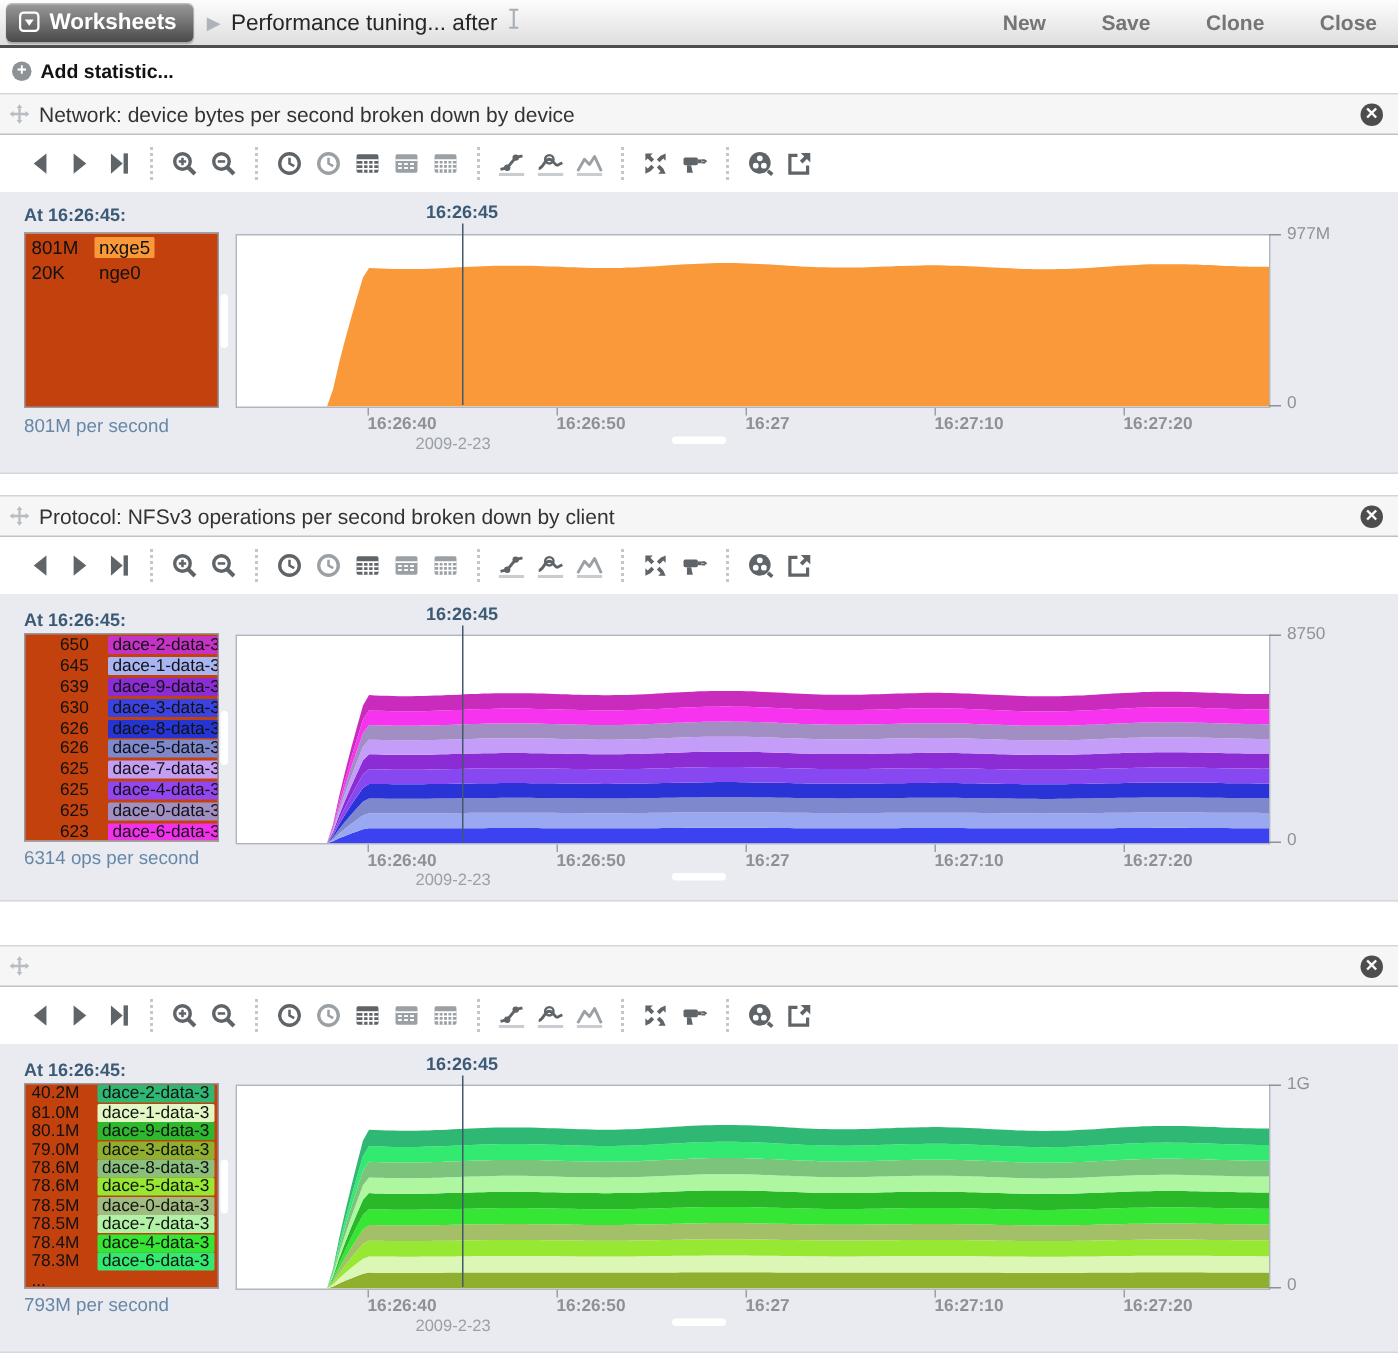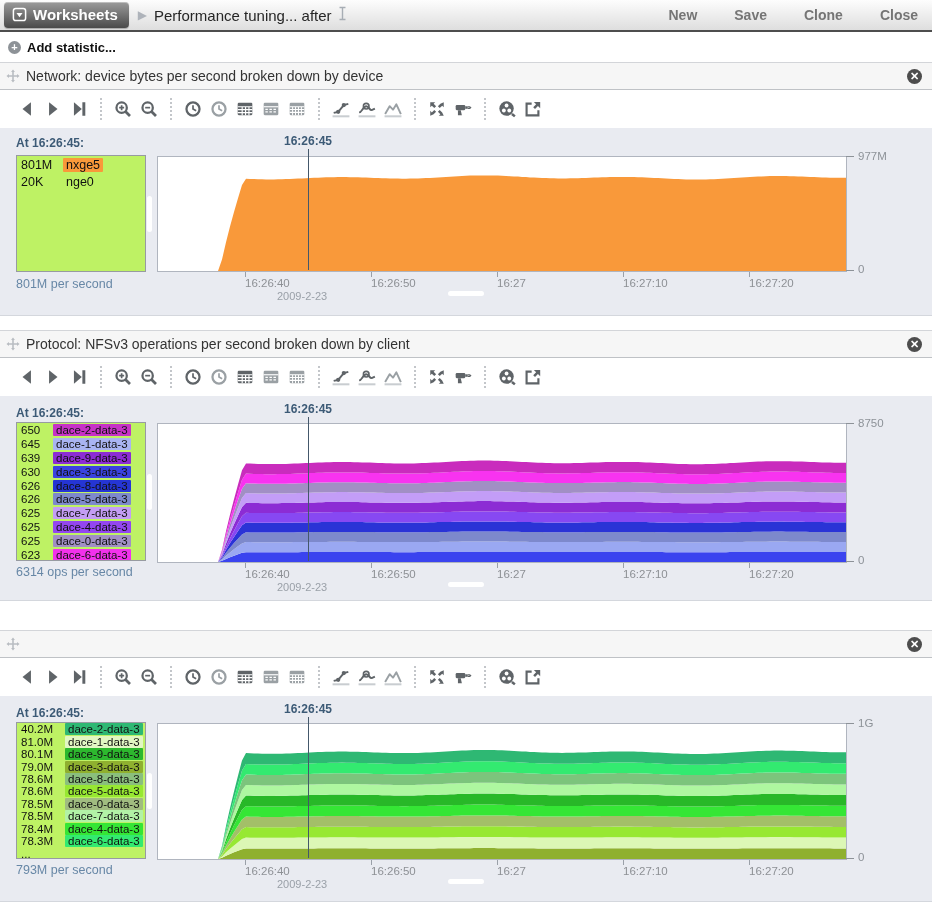--- a/index.html
+++ b/index.html
@@ -38,40 +38,40 @@
   .pclose { margin-left:auto; margin-right:10px; width:15px; height:15px; border-radius:50%;
             background:#4d4d4d; color:#fff; font-size:11px; font-weight:bold;
             line-height:15px; text-align:center; cursor:pointer; }
   .ptools { height:38px; background:#fff; display:flex; align-items:center; padding-left:14px; }
   .ptools .ic { display:inline-flex; margin:0 4px; color:#5f6468; cursor:pointer; }
   .ptools .ic.light { color:#9aa0a4; }
   .ptools .sep { width:0; height:22px; border-left:2px dotted #c3c6ca; margin:0 8px; }
 
   .pbody { position:relative; background:#e9ebf1; border-bottom:1px solid #d4d7dd; overflow:hidden; }
   .atlabel { position:absolute; left:16px; font-size:12px; font-weight:bold; color:#3c5a76; }
-  .legendbox { position:absolute; left:16px; width:130px; background:#bef264;
+  .legendbox { position:absolute; left:16px; width:130px; background:#c2410c;
                border:1px solid #979ba1; overflow:hidden; }
   .lrow { display:flex; align-items:center; padding-left:4px; color:#111; }
   .lrow .lval { flex:none; }
   .lrow .lname { padding:0 3px; border-radius:1px; white-space:nowrap; }
   .summary { position:absolute; left:16px; font-size:12.5px; color:#6787a6; }
   .vsplit { position:absolute; left:147px; width:5px; border-radius:3px; background:#fff;
             height:36px; cursor:col-resize; }
   .hsplit { position:absolute; left:448px; width:36px; height:5px; border-radius:3px;
             background:#fff; cursor:row-resize; }
   .mlabel { position:absolute; left:308px; transform:translateX(-50%); top:6px;
             font-size:12px; font-weight:bold; color:#3c5a76; }
   .mline { position:absolute; left:308px; top:21px; width:1px; background:#44586b; z-index:3; }
   .plot { position:absolute; left:157px; width:690px; background:#fff;
           border:1px solid #b0b5bf; }
   .plot svg { display:block; }
   .ydash { position:absolute; left:846px; width:8px; height:1px; background:#8d9298; }
   .ylab { position:absolute; left:858px; font-size:11.5px; color:#8d9298; }
   .xtick { position:absolute; width:1px; height:5px; background:#9aa0a8; }
-  .xlab { position:absolute; font-size:11.5px; font-weight:normal; color:#8d9095; }
+  .xlab { position:absolute; font-size:11.5px; font-weight:bold; color:#8d9095; }
   .xdate { position:absolute; font-size:11px; color:#9aa0a8;margin-left:32px; }
 </style>
 </head>
 <body>
 
 <div class="topbar">
   <div class="ws-btn">
     <span style="display:inline-flex">
       <svg width="15" height="15" viewBox="0 0 16 16">
           <rect x="1.5" y="1.5" width="13" height="13" rx="2.5" fill="none" stroke="#fff" stroke-width="1.6"></rect>
@@ -397,21 +397,21 @@
       </span>
       <span class="ic">
         <svg width="18" height="18" viewBox="0 0 16 16" fill="currentColor">
           <path d="M12.8 9.2 V13.7 H2.3 V3.2 H6.8" fill="none" stroke="currentColor" stroke-width="1.9"></path>
           <path d="M8.8 1.8 H14.4 V7.4 L12.4 5.4 L9.8 8 L8.2 6.4 L10.8 3.8 Z"></path>
         </svg>
       </span>
     </div>
   <div class="pbody" style="height: 205px;">
     <div class="atlabel" style="top: 10px;">At 16:26:45:</div>
-    <div class="legendbox" style="top: 26px; height: 139px;">
+    <div class="legendbox" style="top: 26px; height: 139px; padding-left: 19px;">
         <div class="lrow" style="height: 13.9px; font-size: 11.5px;">
           <span class="lval" style="width: 32px;">650</span>
           <span class="lname" style="background: rgb(198, 50, 198);">dace-2-data-3</span>
         </div>
         <div class="lrow" style="height: 13.9px; font-size: 11.5px;">
           <span class="lval" style="width: 32px;">645</span>
           <span class="lname" style="background: rgb(169, 180, 242);">dace-1-data-3</span>
         </div>
         <div class="lrow" style="height: 13.9px; font-size: 11.5px;">
           <span class="lval" style="width: 32px;">639</span>

